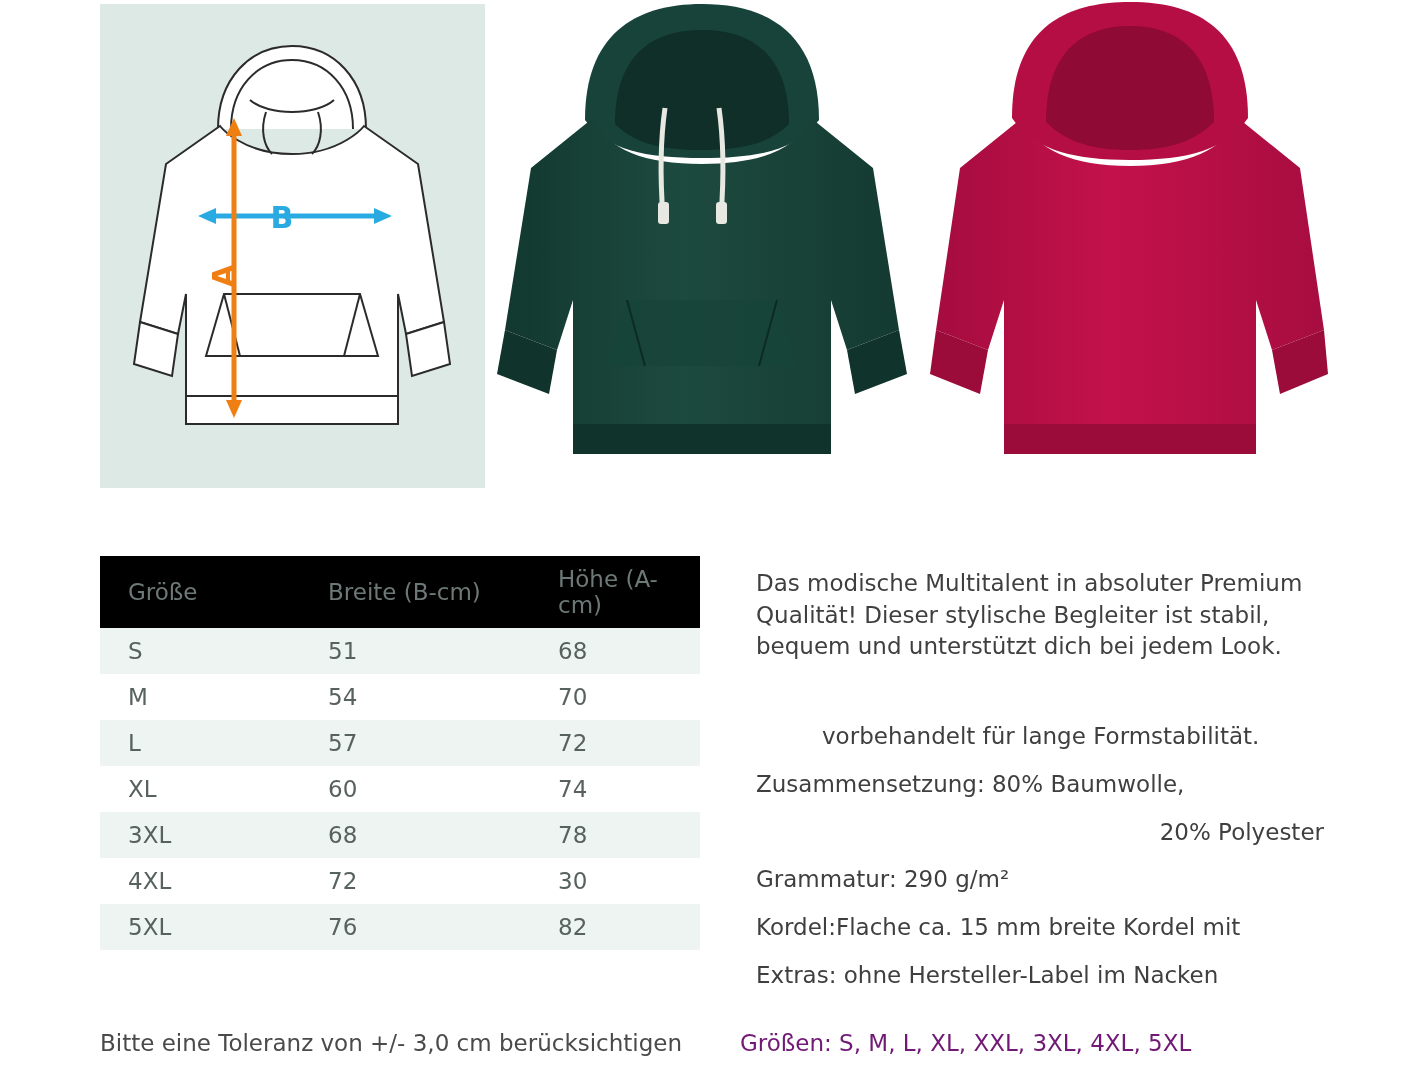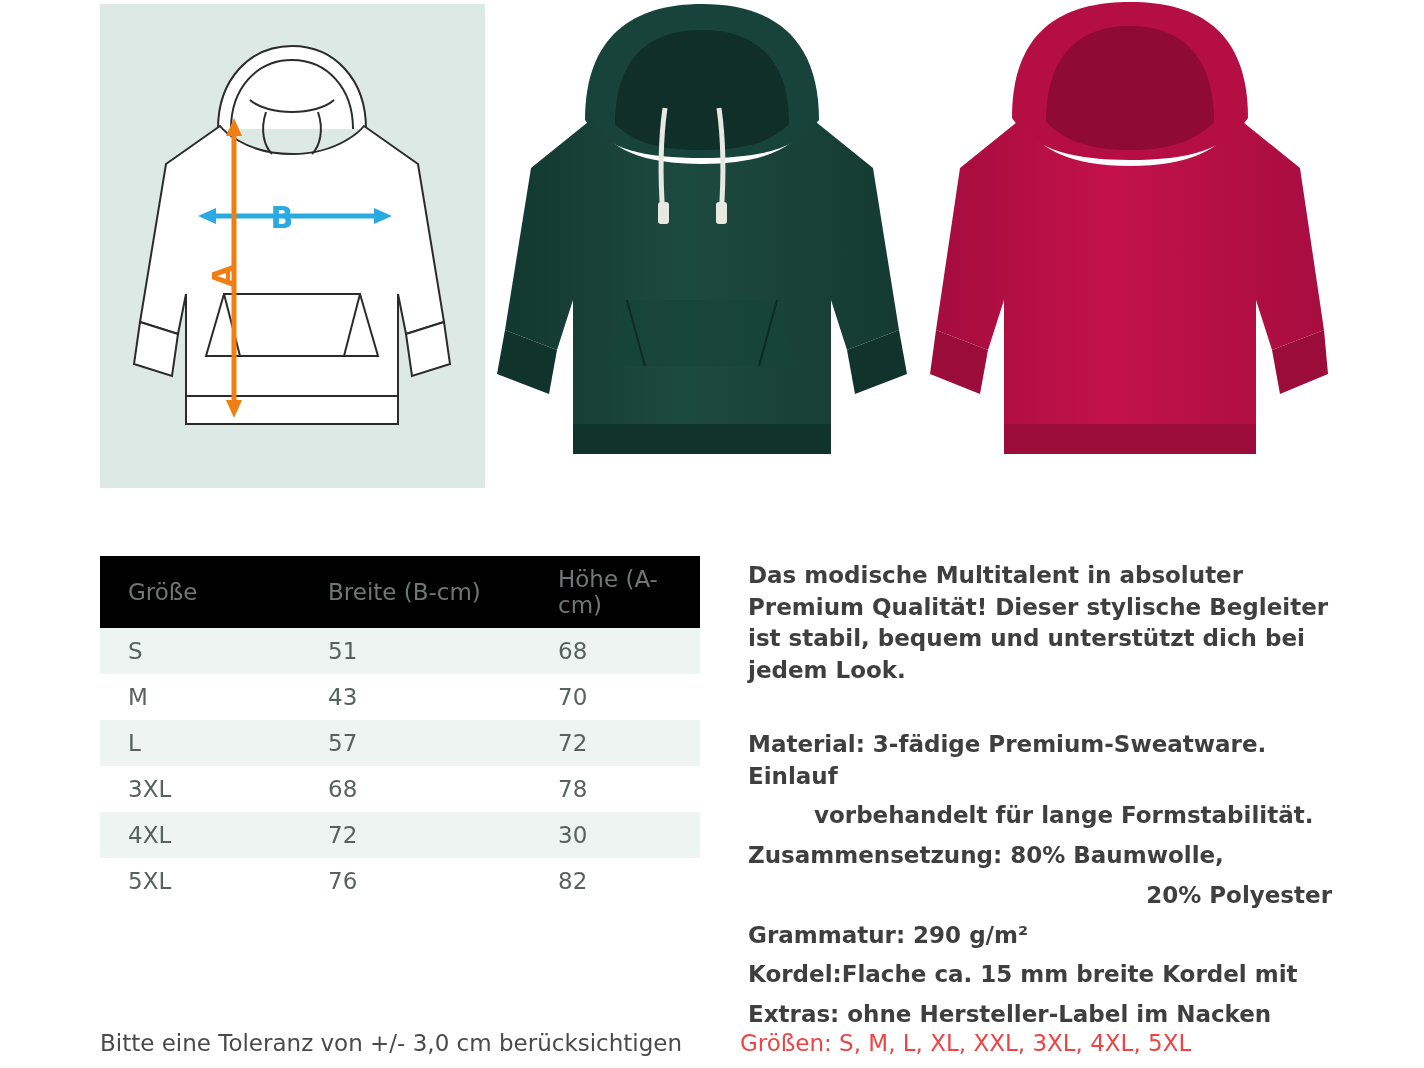--- a/index.html
+++ b/index.html
@@ -88,32 +88,32 @@
   
   .description {
     position: absolute;
     left: 740px;
     top: 552px;
     width: 600px;
     font-size: 23px;
     line-height: 1.38;
     color: #3f3f3f;
   }
-  .description p { margin: 8px; font-weight: bold; }
+  .description p { margin: 16px; }
   .description .gap { height: 26px; }
   .indent-1 { padding-left: 66px; }
   .indent-2 { padding-left: 145px; text-align: right; }
   .indent-3 { padding-left: 50px; }
 
   .sizes-line {
     position: absolute;
     left: 740px;
     top: 1030px;
     font-size: 23px;
-    color: #ef4444;
+    color: #701a75;
     white-space: nowrap;
   }
 </style>
 </head>
 <body>
 
 <div class="images-row">
 
   <div class="diagram-box">
     <svg class="diagram-svg" width="385" height="484" viewBox="0 0 385 484">
@@ -223,29 +223,34 @@
     </tr>
   </thead>
   <tbody>
     <tr>
       <td>S</td>
       <td>51</td>
       <td>68</td>
     </tr>
     <tr>
       <td>M</td>
-      <td>43</td>
+      <td>54</td>
       <td>70</td>
     </tr>
     <tr>
       <td>L</td>
       <td>57</td>
       <td>72</td>
     </tr>
     <tr>
+      <td>XL</td>
+      <td>60</td>
+      <td>74</td>
+    </tr>
+    <tr>
       <td>3XL</td>
       <td>68</td>
       <td>78</td>
     </tr>
     <tr>
       <td>4XL</td>
       <td>72</td>
       <td>30</td>
     </tr>
     <tr>
@@ -254,21 +259,20 @@
       <td>82</td>
     </tr>
   </tbody>
 </table>
 
 <div class="tolerance-note">Bitte eine Toleranz von +/- 3,0 cm berücksichtigen</div>
 
 <div class="description">
   <p>Das modische Multitalent in absoluter Premium Qualität! Dieser stylische Begleiter ist stabil, bequem und unterstützt dich bei jedem Look.</p>
   <div class="gap"></div>
-  <p>Material: 3-fädige Premium-Sweatware. Einlauf</p>
   <p class="indent-1">vorbehandelt für lange Formstabilität.</p>
   <p>Zusammensetzung: 80% Baumwolle,</p>
   <p class="indent-2">20% Polyester</p>
   <p>Grammatur: 290 g/m²</p>
   <p>Kordel:Flache ca. 15 mm breite Kordel mit</p>
   <p>Extras: ohne Hersteller-Label im Nacken</p>
 </div>
 
 <div class="sizes-line">Größen: S, M, L, XL, XXL, 3XL, 4XL, 5XL</div>
 

